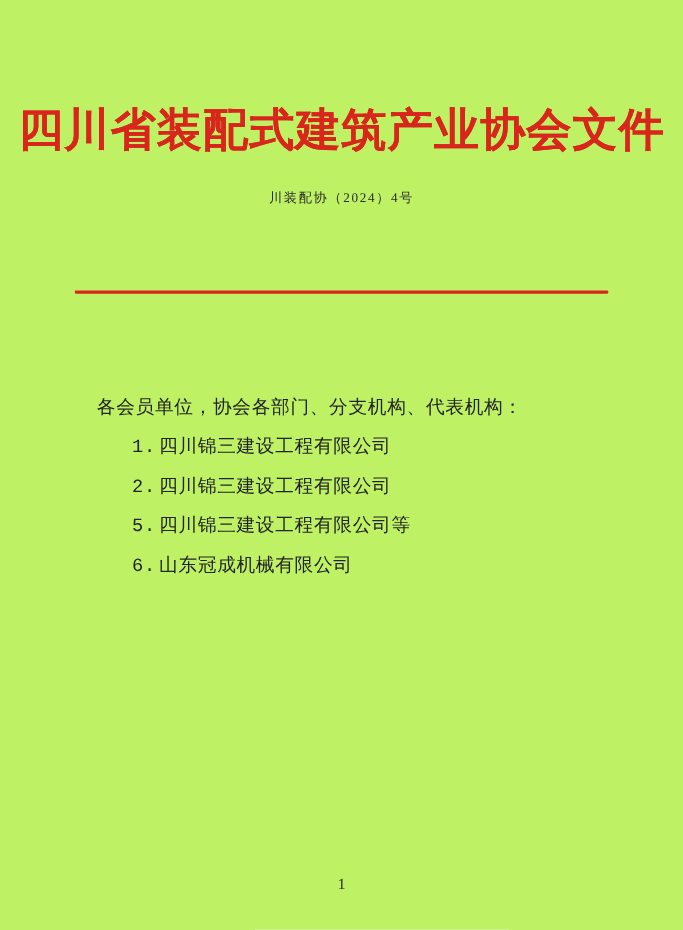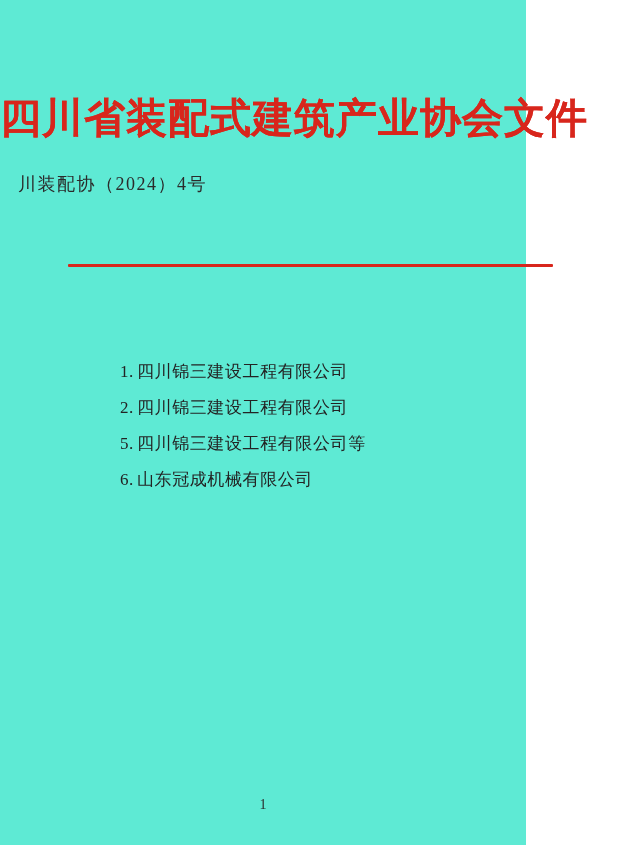--- a/index.html
+++ b/index.html
@@ -10,23 +10,23 @@
     width: 621px;
     height: 845px;
     background: #ffffff;
     font-family: "Liberation Serif", "DejaVu Serif", serif;
     overflow: hidden;
     position: relative;
   }
 
   .page {
     position: relative;
-    width: 526px;
+    width: 621px;
     height: 845px;
-    background: #5eead4;
+    background: #bef264;
     box-sizing: border-box;
   }
 
   
   .masthead {
     position: absolute;
     left: 0;
     right: 0;
     top: 94px;
     text-align: center;
@@ -40,25 +40,25 @@
     line-height: 1.18;
     white-space: nowrap;
     text-shadow: 0 0 0.5px #d8261c;
   }
 
   .doc-number {
     position: absolute;
     left: 0;
     right: 0;
     top: 172px;
+    text-align: center;
     font-family: "Liberation Serif", "DejaVu Serif", serif;
-    font-size: 18px;
+    font-size: 12px;
     color: #2b2b2b;
     letter-spacing: 1.5px;
-    padding-left: 18px;
   }
 
   
   .red-rule {
     position: absolute;
     left: 68px;
     top: 264px;
     width: 485px;
     height: 3px;
     background: #d8261c;
@@ -112,21 +112,21 @@
     list-style: none;
     margin-top: 2px;
   }
   .company-item {
     font-size: 17px;
     color: #232323;
     line-height: 36px;
     letter-spacing: 0.6px;
     padding-left: 32px;
     white-space: nowrap;
-    font-family: Liberation Serif, serif;
+    font-family: Liberation Mono, monospace;
   }
   .company-index {
     display: inline-block;
     margin-right: 3px;
   }
 
   
   .page-number {
     position: absolute;
     left: 0;
@@ -147,20 +147,21 @@
     <div class="masthead-title">四川省装配式建筑产业协会文件</div>
   </div>
 
   <div class="doc-number">川装配协（2024）4号</div>
 
   <div class="red-rule"></div>
 
 
   <div class="body-area">
 
+    <div class="salutation">各会员单位，协会各部门、分支机构、代表机构：</div>
 
 
     <ul class="company-list">
       <li class="company-item">
         <span class="company-index">1.</span><span>四川锦三建设工程有限公司</span>
       </li>
       <li class="company-item">
         <span class="company-index">2.</span><span>四川锦三建设工程有限公司</span>
       </li>
       <li class="company-item">

